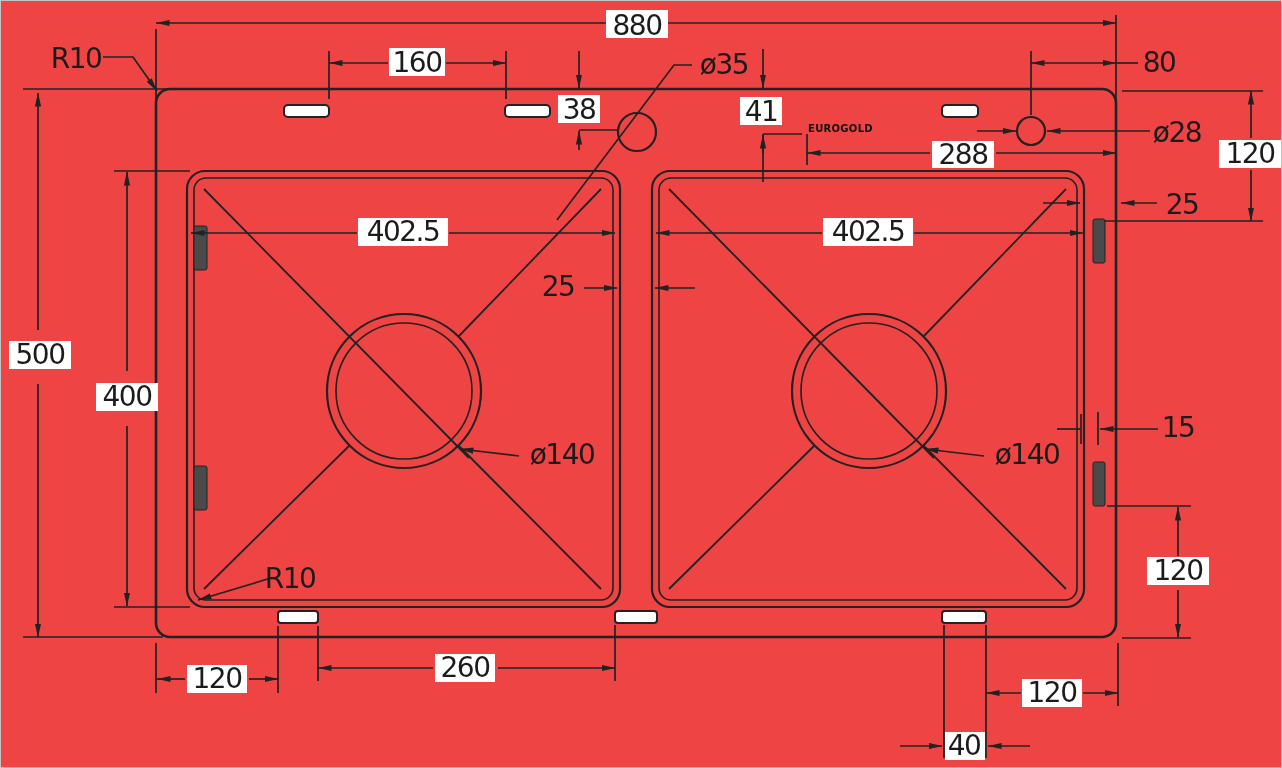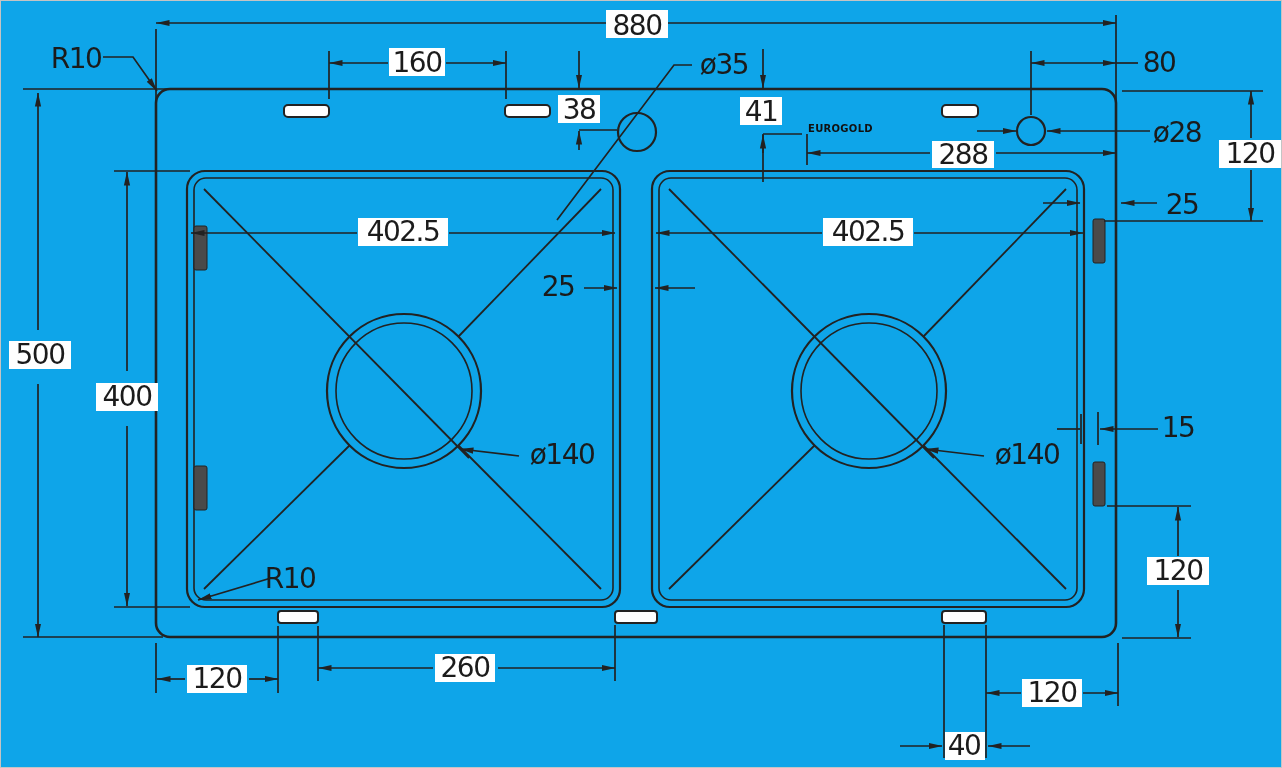--- a/index.html
+++ b/index.html
@@ -1,16 +1,16 @@
 <!DOCTYPE html>
 <html><head>
 <meta charset="utf-8">
 <style>
   html,body{margin:0;padding:0;background:#e8e8e8;}
-  .screen{width:1282px;height:768px;background:#0ea5e9;position:relative;
+  .screen{width:1282px;height:768px;background:#ef4444;position:relative;
           border:1px solid #c4c4c4;box-sizing:border-box;overflow:hidden;
           font-family:"DejaVu Sans",sans-serif;}
   svg{position:absolute;left:0;top:0;}
   .outline{stroke:#222;fill:none;}
   .thick{stroke-width:2.6;}
   .med{stroke-width:2.2;}
   .thin{stroke-width:1.6;}
   .dim{stroke:#222;stroke-width:1.7;fill:none;}
   .diag{stroke:#222;stroke-width:1.8;fill:none;}
   .clipfill{fill:#4a4a4a;stroke:#222;stroke-width:1;}

